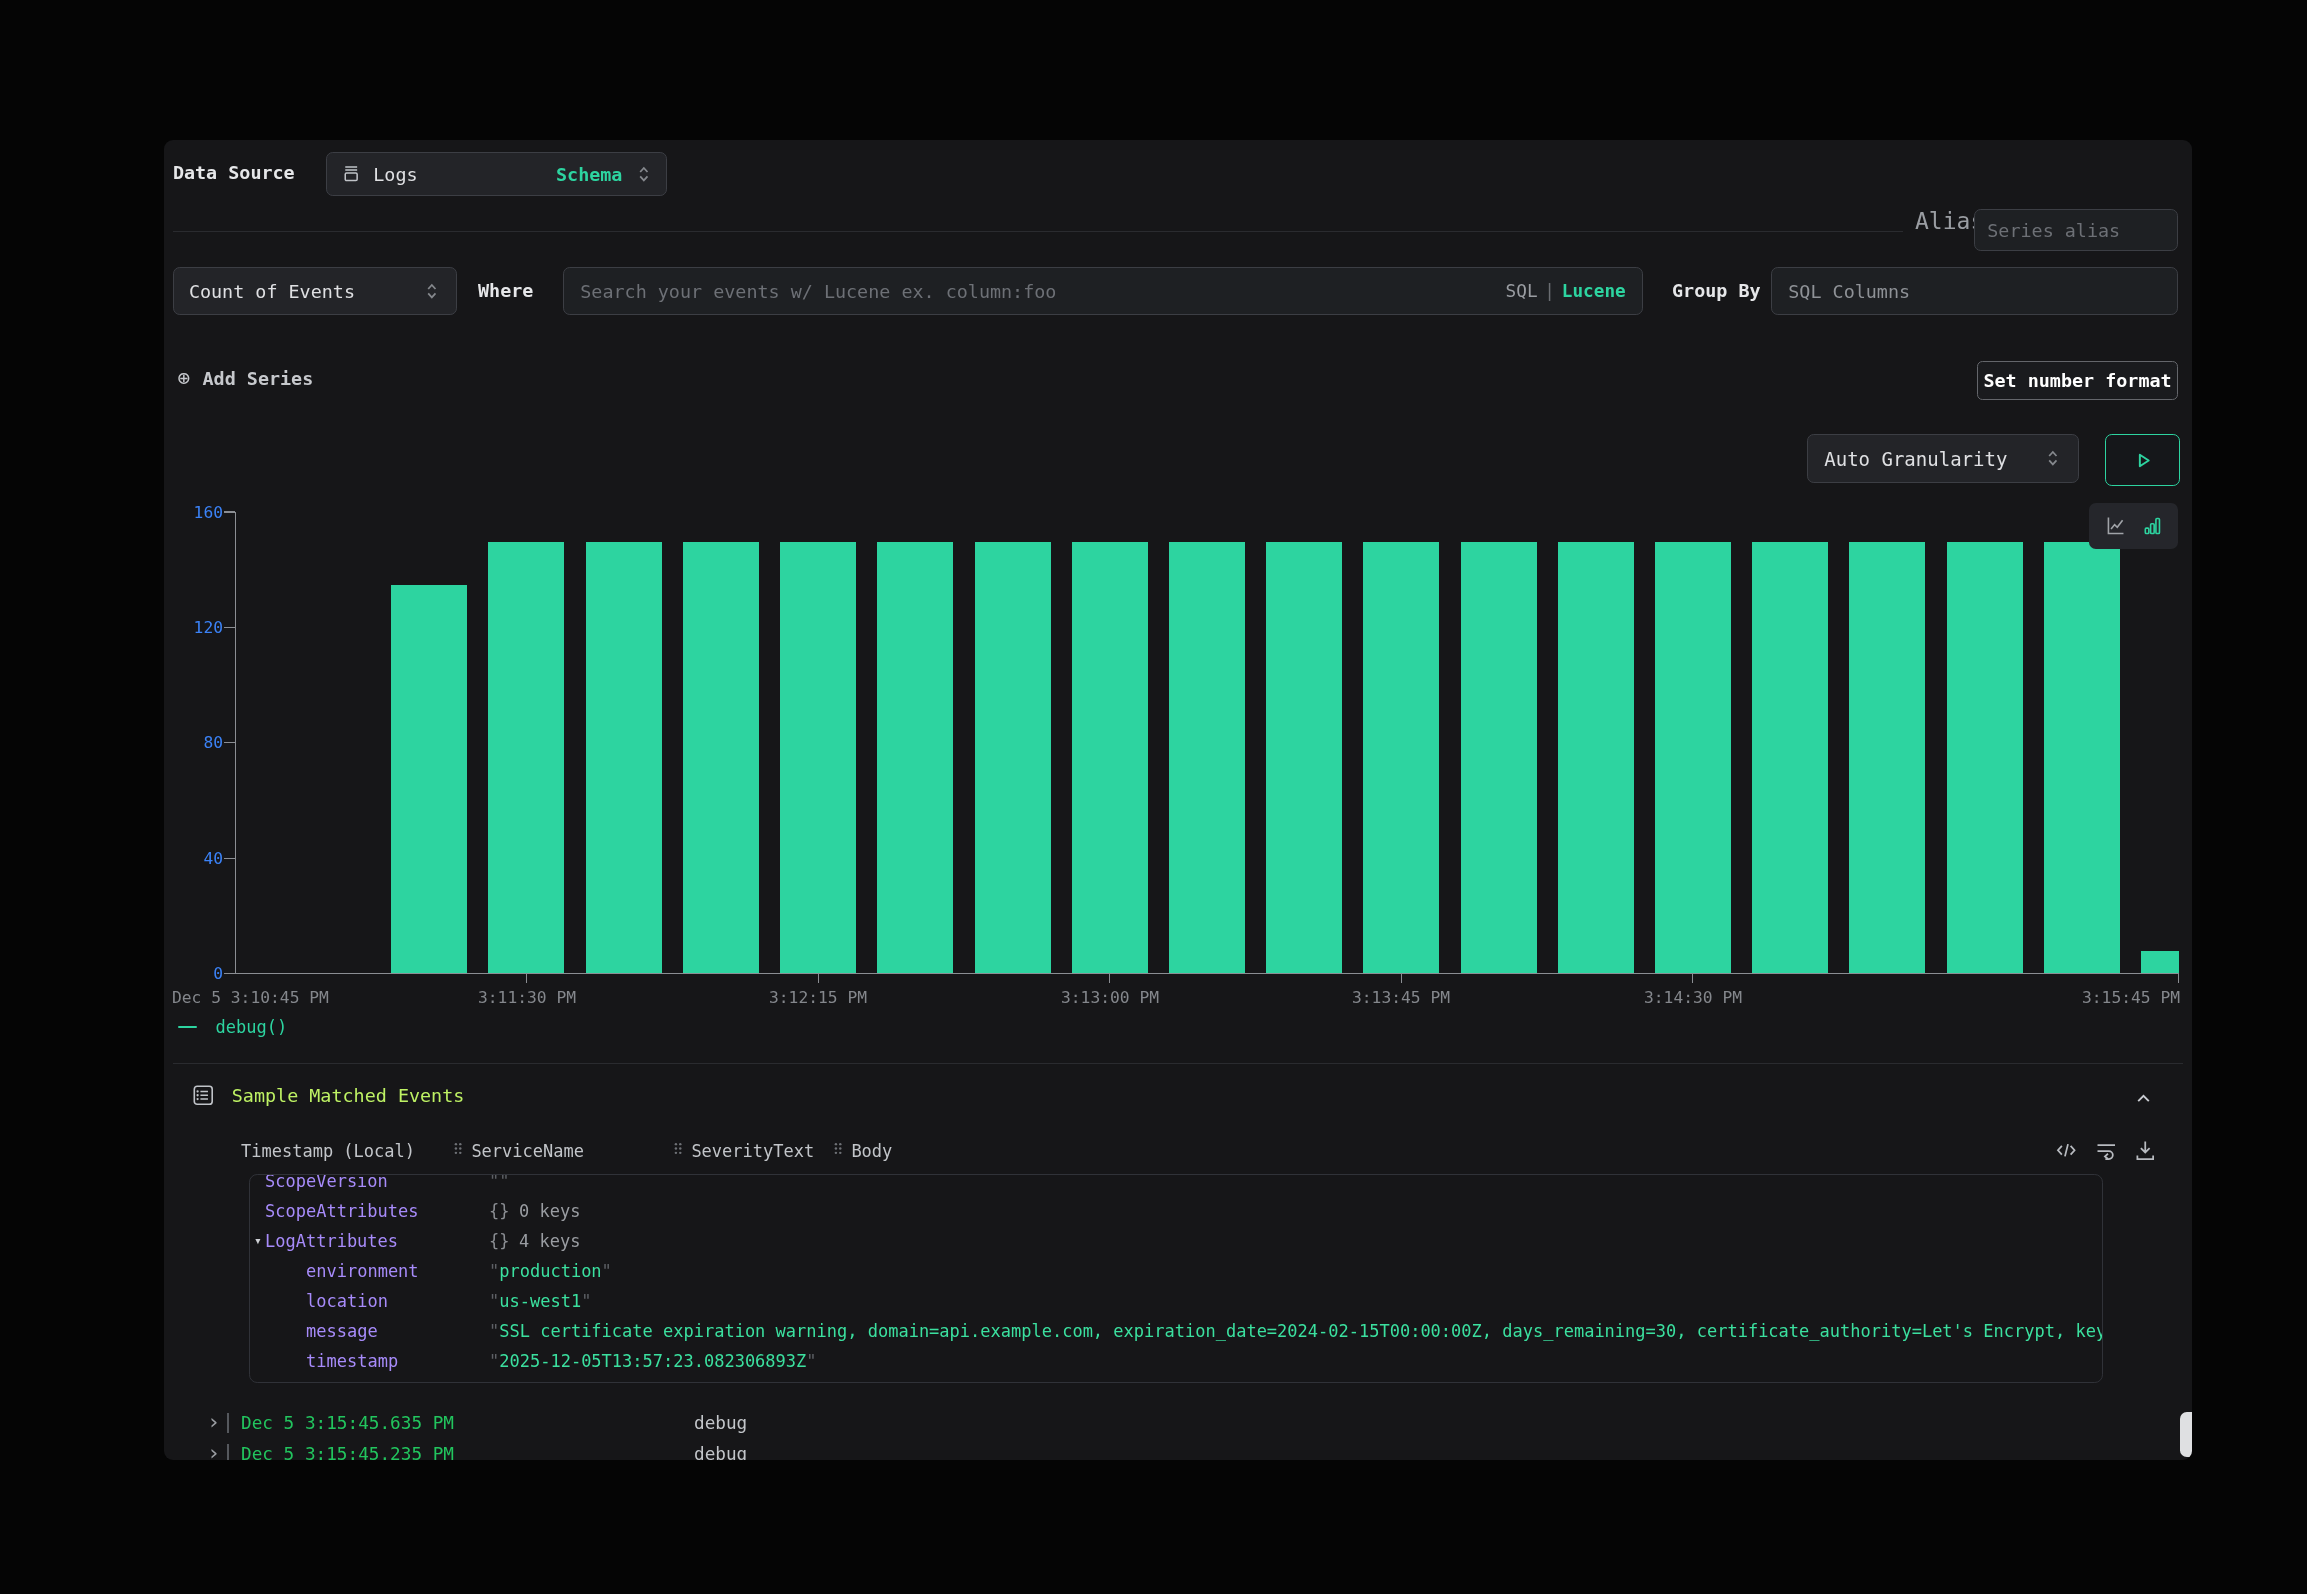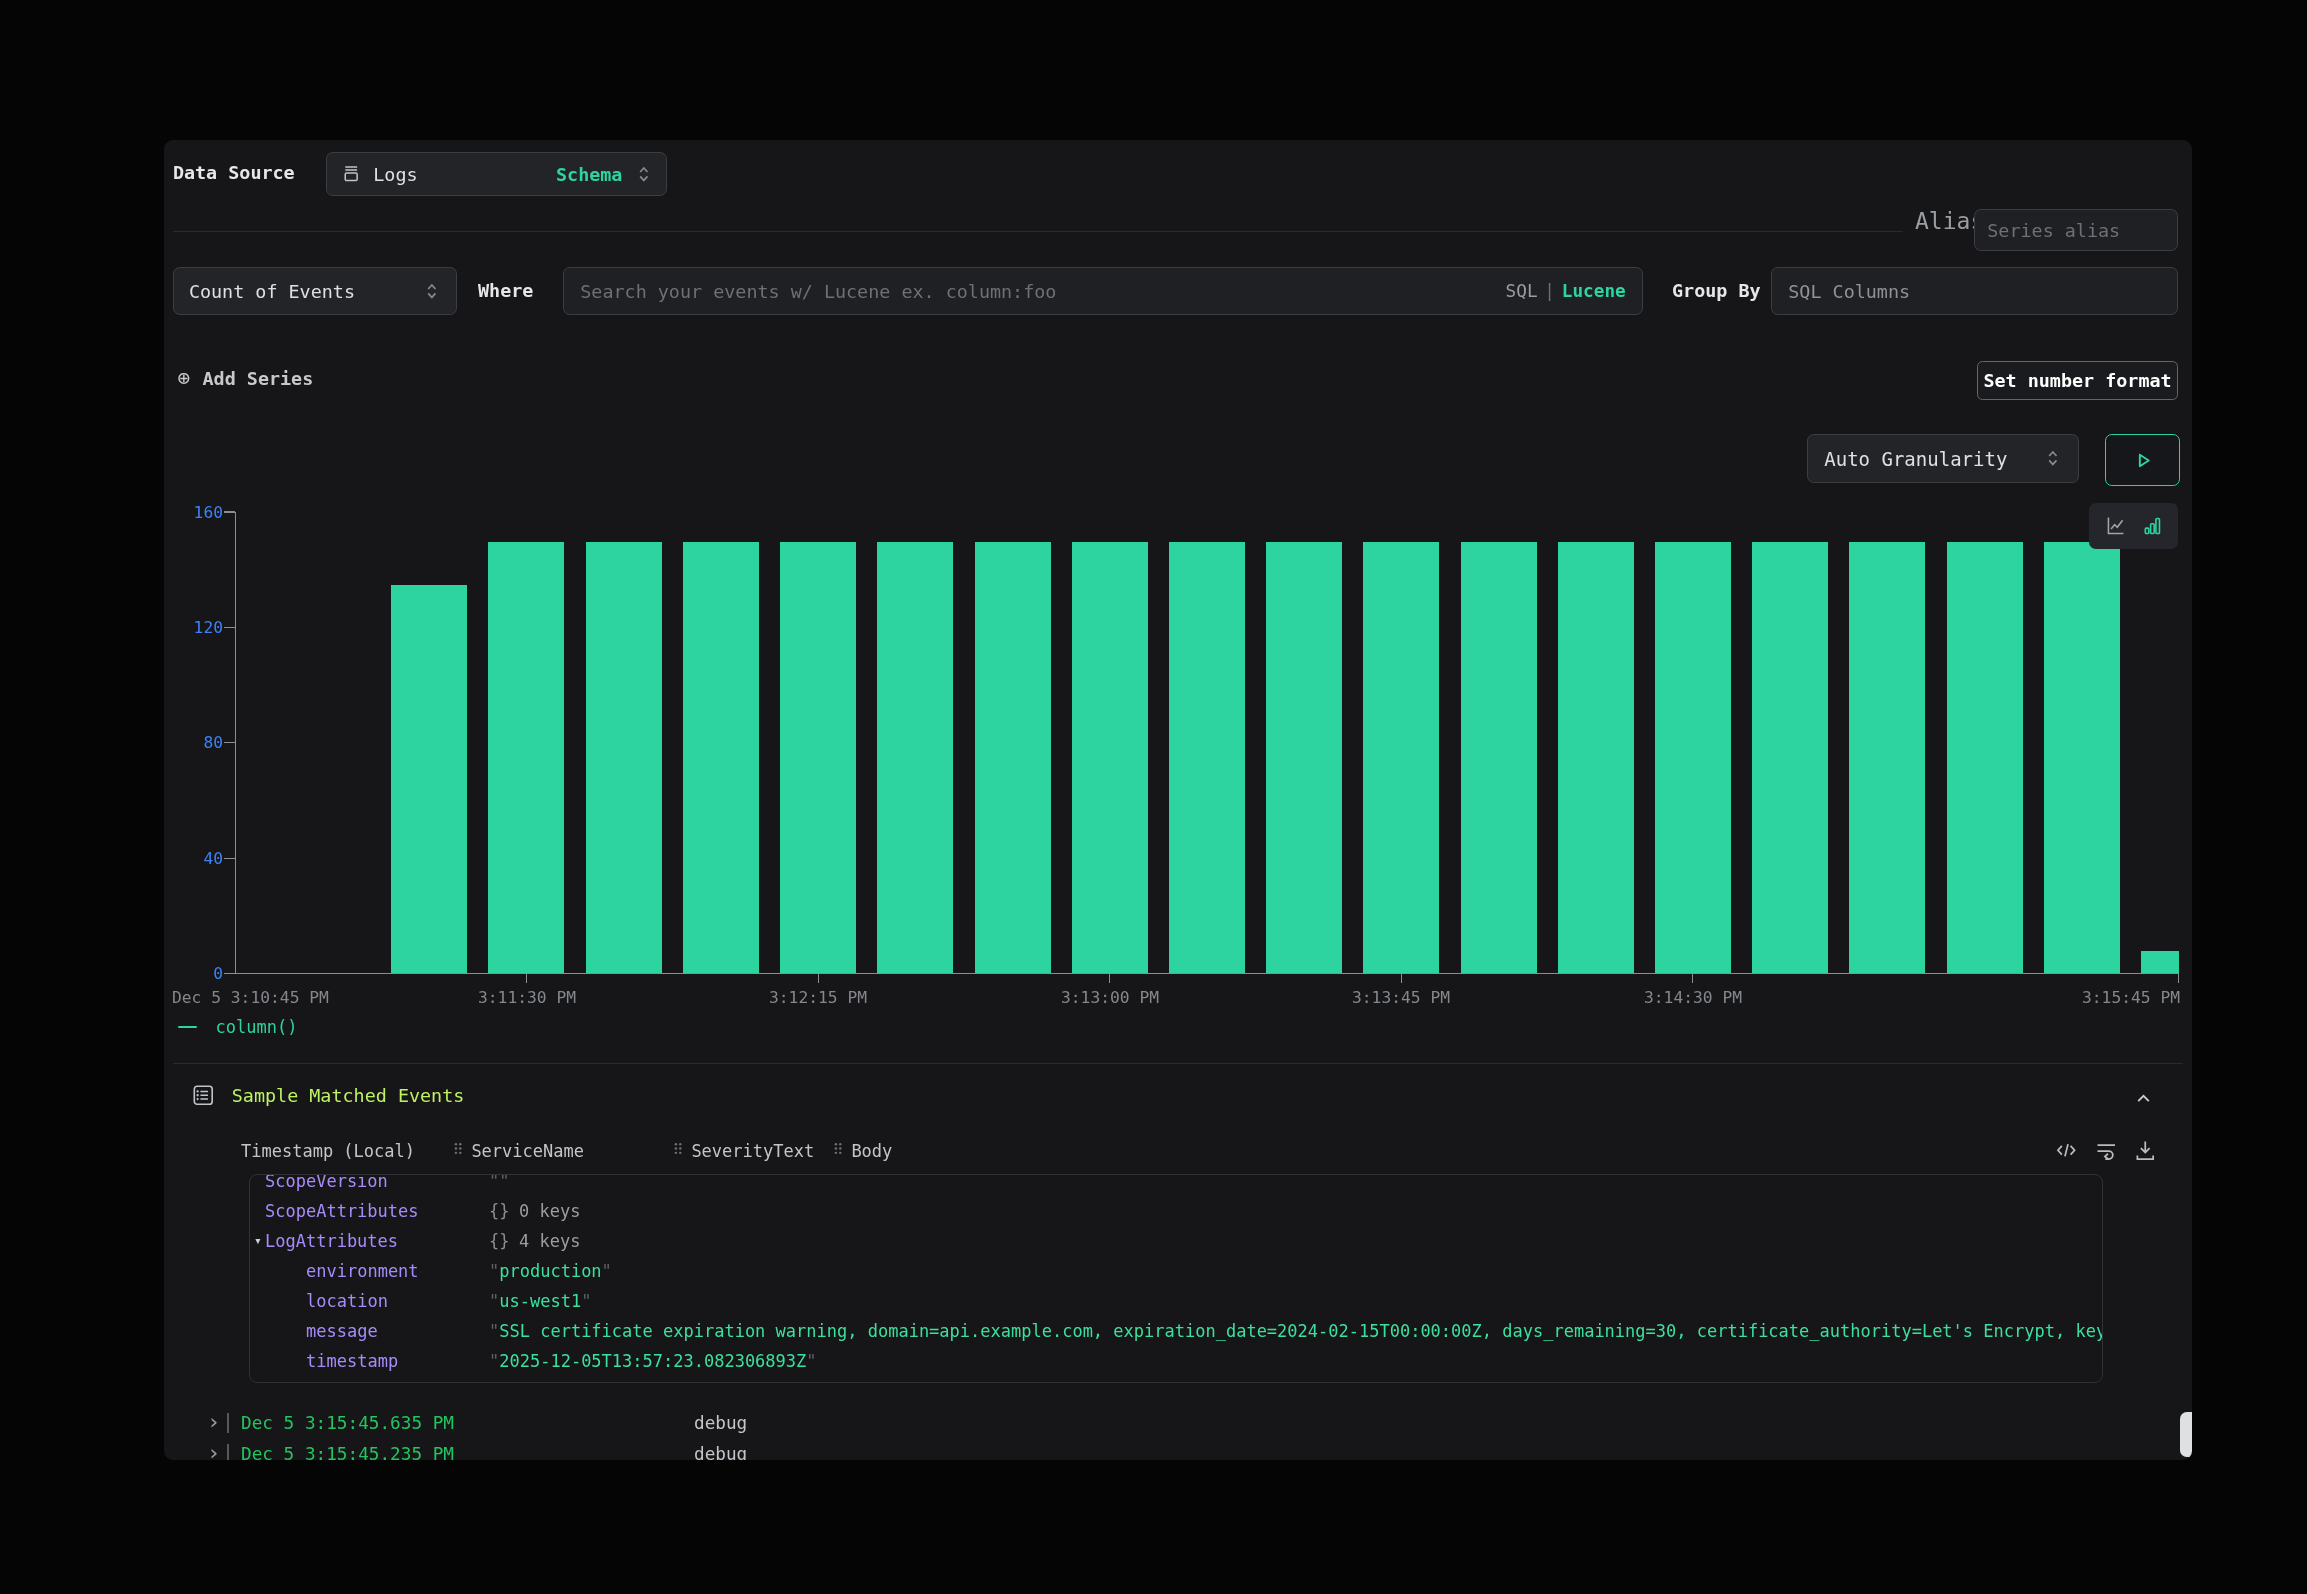--- a/index.html
+++ b/index.html
@@ -191,21 +191,21 @@
         <div class="xtick-label" style="left: 875px; transform: translateX(-50%);">3:13:00 PM</div>
         <div class="xtick-mark" style="left: 1166px;"></div>
         <div class="xtick-label" style="left: 1166px; transform: translateX(-50%);">3:13:45 PM</div>
         <div class="xtick-mark" style="left: 1457px;"></div>
         <div class="xtick-label" style="left: 1458px; transform: translateX(-50%);">3:14:30 PM</div>
         <div class="xtick-mark" style="left: 1943px;"></div>
         <div class="xtick-label" style="left: 1945px; transform: translateX(-100%);">3:15:45 PM</div>
       </div>
     <div class="legend">
       <span class="legend-line"></span>
-      <span class="legend-text">column()</span>
+      <span class="legend-text">debug()</span>
     </div>
 
     <div class="abs divider" style="left:8.9px;top:923px;width:2010px;"></div>
     <div class="abs" style="left:27px;top:943px;display:flex;align-items:center;gap:16.3px;">
       <span>
         <svg width="24.5" height="24.5" viewBox="0 0 26 26" fill="none" stroke="#c0c3c8" stroke-width="1.7">
           <rect x="3.5" y="3.5" width="19" height="19" rx="3"></rect>
           <path d="M10 9 h8 M10 13 h8 M10 17 h8"></path>
           <path d="M7 9 h0.01 M7 13 h0.01 M7 17 h0.01" stroke-width="2.4" stroke-linecap="round"></path>
           </svg>

